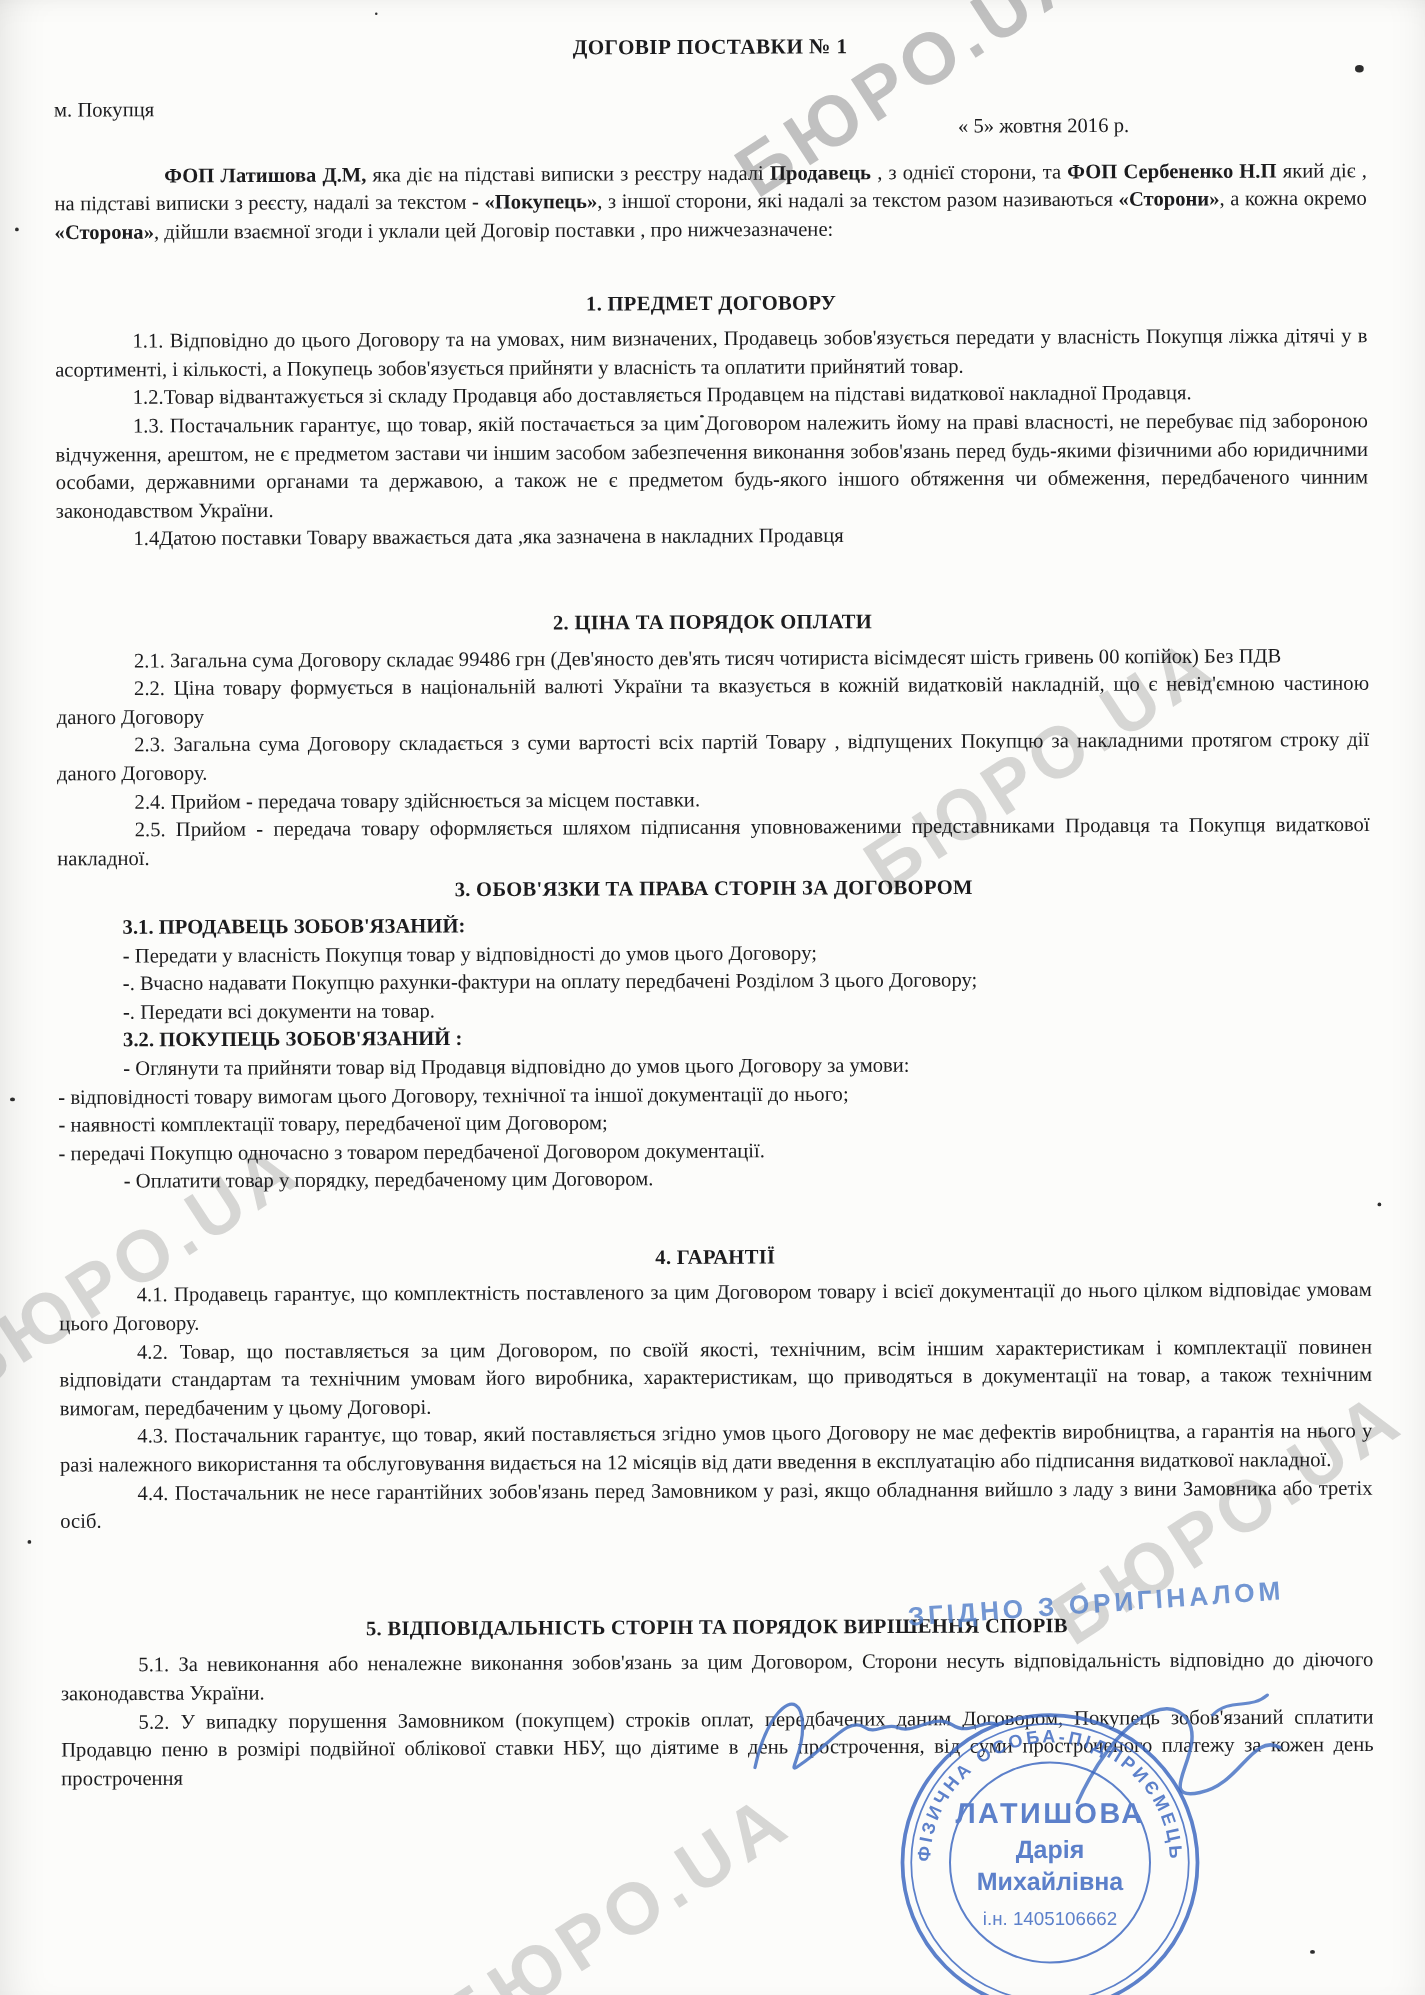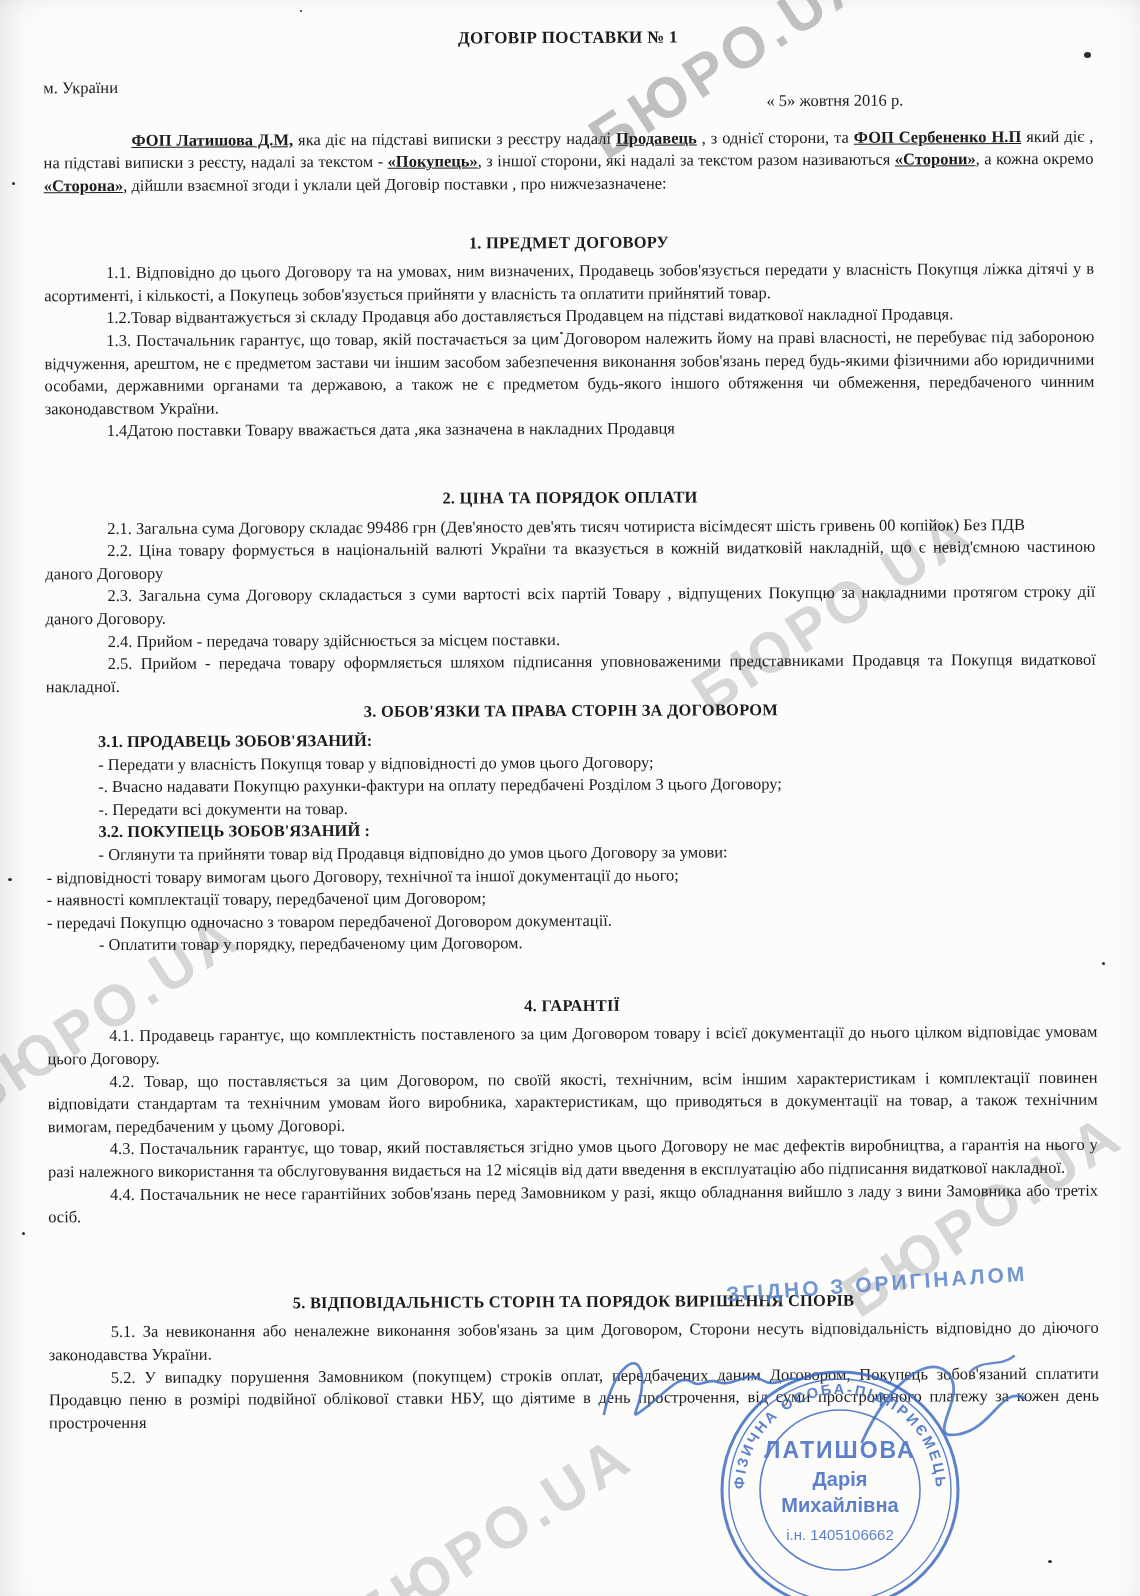--- a/index.html
+++ b/index.html
@@ -16,21 +16,21 @@
   }
   .content{
     position:absolute;left:46px;right:44px;top:20px;
     font-size:16.5px;line-height:1.37;
     transform:rotate(-0.25deg);
   }
   .title{text-align:center;font-weight:bold;font-size:17px;letter-spacing:.3px;margin:6px 0 26px;}
   .meta{display:flex;justify-content:space-between;align-items:flex-start;margin-bottom:14px;}
   .date{padding-right:190px;padding-top:16px;white-space:nowrap;}
   .intro{margin:0;text-align:justify;text-indent:88px;}
-  .b{font-weight:bold;text-decoration:underline;}
+  .b{font-weight:bold;}
   .sec-heading{text-align:center;font-weight:bold;margin:26px 0 6px;letter-spacing:.2px;}
   .section:nth-of-type(1) .sec-heading{margin-top:36px;}
   .section:nth-of-type(2) .sec-heading{margin-top:46px;}
   .section:nth-of-type(3) .sec-heading{margin-top:4px;}
   .section:nth-of-type(4) .sec-heading{margin-top:40px;}
   .section:nth-of-type(5) .sec-heading{margin-top:64px;}
   .para{margin:0;text-align:justify;}
   .para.num{text-indent:62px;}
   .para.item{text-indent:52px;text-align:left;}
   .para.flush{text-indent:0;text-align:left;}
@@ -58,21 +58,21 @@
 
   <div class="watermark dark" style="left:595px;top:110px;">БЮРО.UA</div>
   <div class="watermark" style="left:698px;top:665px;">БЮРО.UA</div>
   <div class="watermark" style="left:-34px;top:1068px;">БЮРО.UA</div>
   <div class="watermark" style="left:848px;top:1268px;">БЮРО.UA</div>
   <div class="watermark" style="left:358px;top:1590px;">БЮРО.UA</div>
 
   <div class="content">
     <div class="title">ДОГОВІР ПОСТАВКИ № 1</div>
     <div class="meta">
-      <span class="city">м. України</span>
+      <span class="city">м. Покупця</span>
       <span class="date">« 5»  жовтня  2016 р.</span>
     </div>
     <p class="intro"><span class="b">ФОП Латишова Д.М,</span><span> яка діє на підставі виписки з реєстру надалі </span><span class="b">Продавець</span><span> ,  з однієї сторони, та </span><span class="b">ФОП Сербененко Н.П</span><span>  який діє ,  на підставі виписки з реєсту, надалі за текстом - </span><span class="b">«Покупець»</span><span>, з іншої сторони, які надалі за текстом разом називаються </span><span class="b">«Сторони»</span><span>, а кожна окремо </span><span class="b">«Сторона»</span><span>, дійшли взаємної згоди і уклали цей Договір поставки , про нижчезазначене:</span></p>
     <div>
         <section class="section">
           <div class="sec-heading">1. ПРЕДМЕТ ДОГОВОРУ</div>
           <p class="para num">1.1. Відповідно до цього Договору та на умовах, ним визначених, Продавець зобов'язується передати у власність Покупця  ліжка дітячі у в  асортименті, і кількості, а Покупець зобов'язується прийняти у власність та оплатити прийнятий товар.</p>
           <p class="para num">1.2.Товар відвантажується зі складу Продавця або доставляється Продавцем на підставі видаткової накладної Продавця.</p>
           <p class="para num">1.3. Постачальник гарантує, що товар, якій постачається за цим Договором належить йому на праві власності, не перебуває під забороною відчуження, арештом, не є предметом застави чи іншим засобом забезпечення виконання зобов'язань перед будь-якими фізичними або юридичними особами, державними органами та державою, а також не є предметом будь-якого іншого обтяження чи обмеження, передбаченого чинним законодавством України.</p>
           <p class="para num">1.4Датою поставки Товару вважається дата ,яка зазначена в накладних Продавця</p>

